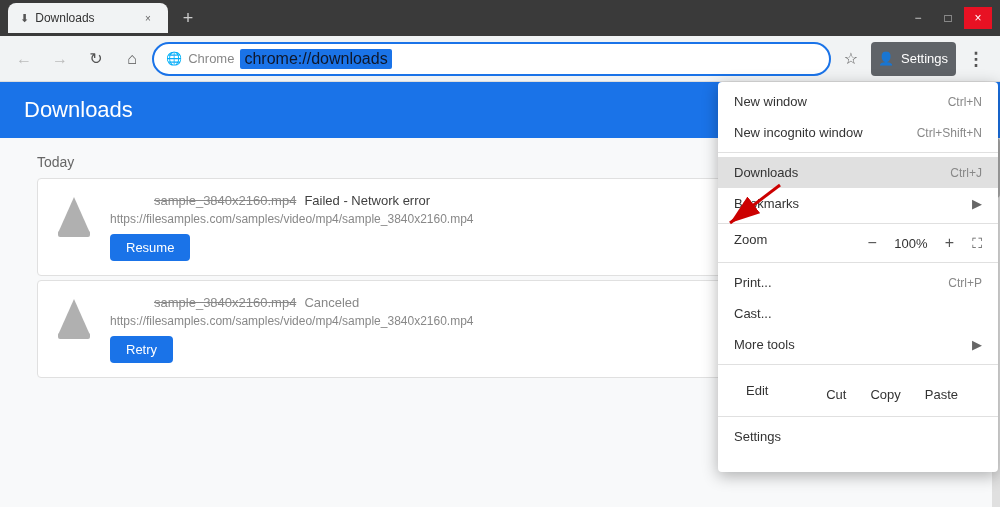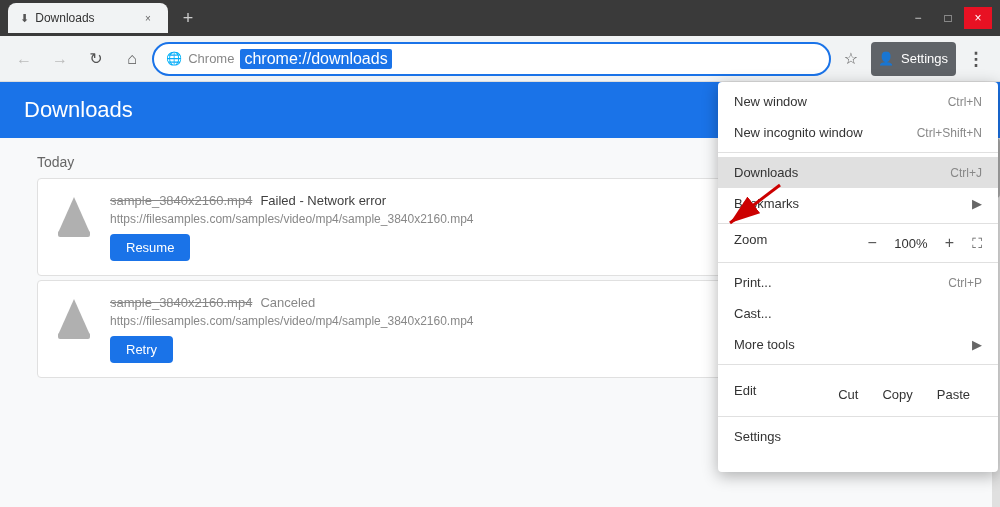--- a/index.html
+++ b/index.html
@@ -102,21 +102,21 @@
     }
     .vlc-cone::after {
       content: ''; display: block;
       width: 32px; height: 6px;
       background: #b0b0b0;
       position: absolute; bottom: 0; left: 0;
       border-radius: 2px;
     }
 
     .item-info { flex: 1; }
-    .item-name-row { display: flex; align-items: center; gap: 8px; margin-bottom: 4px; }
+    .item-name-row { display: flex; align-items: center; gap: 8px; margin-bottom: 4px; margin-left: 44px; }
     .item-filename { text-decoration: line-through; color: #888; font-size: 13px; }
     .item-status { font-size: 13px; }
     .status-failed { color: #404040; }
     .status-canceled { color: #888; }
     .item-url { font-size: 12px; color: #888; margin-bottom: 8px; }
     .item-btn {
       background: #1a73e8; color: white; border: none; border-radius: 4px;
       padding: 6px 16px; font-size: 13px; cursor: pointer; font-weight: 500;
     }
 
@@ -147,30 +147,30 @@
     .menu-zoom-row {
       display: flex; padding: 4px 16px; justify-content: space-between;
     }
     .zoom-label { color: #333; }
     .zoom-controls { display: flex; align-items: center; gap: 8px; }
     .zoom-btn { color: #555; cursor: pointer; font-size: 16px; padding: 2px 6px; }
     .zoom-value { color: #333; min-width: 40px; text-align: center; font-size: 13px; }
     .zoom-fullscreen { font-size: 14px; color: #555; cursor: pointer; margin-left: 4px; }
 
     .edit-row {
-      display: flex; align-items: center; padding: 6px 16px; gap: 0;
+      display: flex; align-items: center; padding: 6px 28px; gap: 0;
     }
     .edit-label { color: #333; flex: 1; }
     .edit-actions { display: flex; gap: 0; margin-top: 8px; }
     .edit-action-btn {
       padding: 4px 12px; color: #333; cursor: pointer; font-size: 13px;
     }
 
     
-    .address-selected { background: #1a73e8; color: #ffffff; padding: 1px 4px; border-radius: 2px; }
+    .address-selected { background: #1a73e8; color: #0f172a; padding: 1px 4px; border-radius: 2px; }
   </style>
 </head>
 <body>
 
 <div class="title-bar">
   <div class="title-bar-left">
     <div class="tab">
       <span class="tab-icon">⬇</span>
       <span class="tab-title">Downloads</span>
       <span class="tab-close">×</span>

